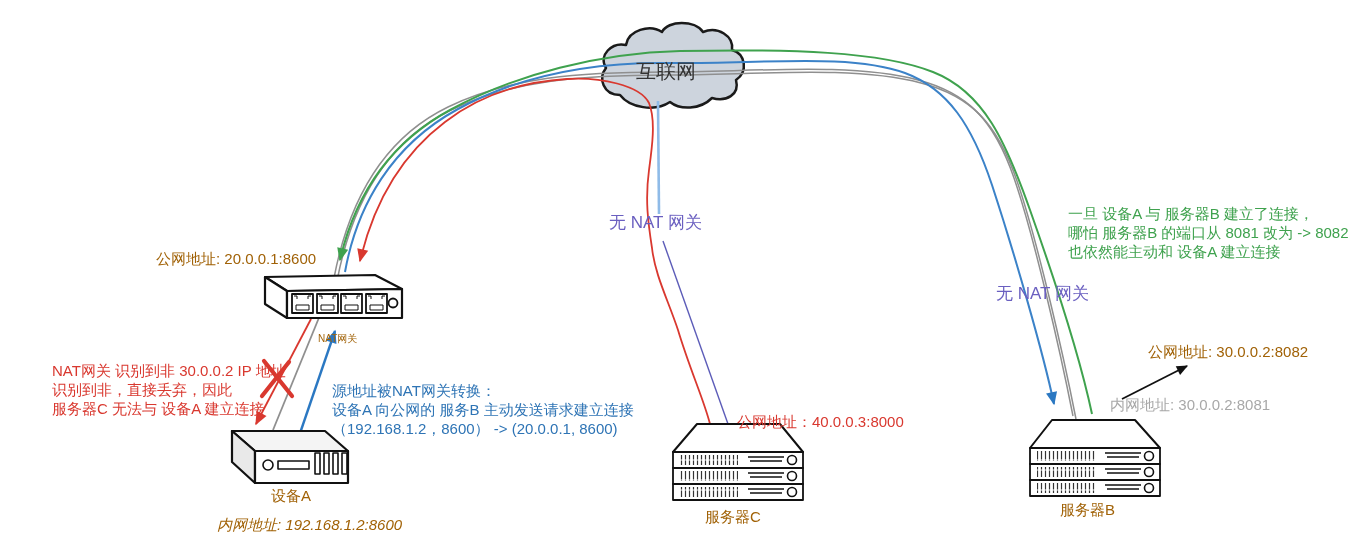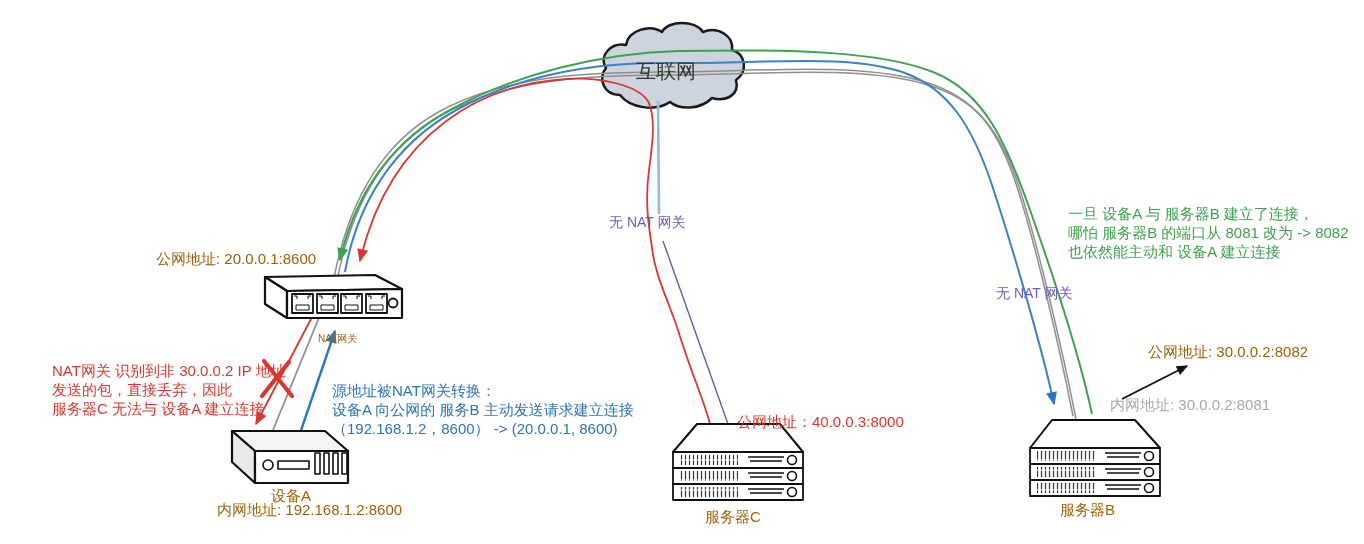--- a/index.html
+++ b/index.html
@@ -5,21 +5,21 @@
   html,body{margin:0;padding:0;}
   body{width:1364px;height:544px;position:relative;background:#ffffff;overflow:hidden;
        font-family:"Liberation Sans","DejaVu Sans",sans-serif;}
   #stage{position:absolute;left:0;top:0;width:1364px;height:420px;}
   svg{position:absolute;left:0;top:0;}
   .lbl{position:absolute;white-space:nowrap;font-size:15px;color:#a16207;line-height:19px;}
   .note div{white-space:nowrap;}
   .red{color:#d9382f;}
   .bluetxt{color:#2e74b5;}
   .green{color:#3fa24e;}
-  .purple{color:#6a5fc0;font-size:14px;}
+  .purple{color:#6a5fc0;font-size:17px;}
   .graytxt{color:#a8a8a8;}
   .cloudlbl{font-size:20px;color:#333;}
   .small{font-size:10px;}
 </style>
 </head>
 <body>
 
 <div id="stage">
 
 <svg width="1364" height="544" viewBox="0 0 1364 544">
@@ -157,32 +157,32 @@
   </g>
 </svg>
 
 <div class="lbl cloudlbl" style="left:636px;top:62px;">互联网</div>
 
 <div class="lbl" style="left:156px;top:249px;">公网地址: 20.0.0.1:8600</div>
 <div class="lbl small" style="left:318px;top:329px;">NAT网关</div>
 
 <div class="lbl note red" style="left:52px;top:333px;margin-top:28px;">
   <div>NAT网关 识别到非 30.0.0.2 IP 地址</div>
-  <div>发送的包，直接丢弃，因此</div>
+  <div>识别到非，直接丢弃，因此</div>
   <div>服务器C 无法与 设备A 建立连接</div>
 </div>
 
 <div class="lbl note bluetxt" style="left:332px;top:381px;">
   <div>源地址被NAT网关转换：</div>
   <div>设备A 向公网的 服务B 主动发送请求建立连接</div>
   <div>（192.168.1.2，8600） -&gt; (20.0.0.1, 8600)</div>
 </div>
 
 <div class="lbl" style="left:271px;top:486px;text-align:center;">设备A</div>
-<div class="lbl" style="left:217px;top:500px;">内网地址: 192.168.1.2:8600</div>
+<div class="lbl" style="left:217px;top:515px;font-style:italic;">内网地址: 192.168.1.2:8600</div>
 
 <div class="lbl purple" style="left:609px;top:213px;">无 NAT 网关</div>
 
 <div class="lbl red" style="left:737px;top:412px;">公网地址：40.0.0.3:8000</div>
 <div class="lbl" style="left:705px;top:507px;">服务器C</div>
 
 <div class="lbl note green" style="left:1068px;top:204px;">
   <div>一旦 设备A 与 服务器B 建立了连接，</div>
   <div>哪怕 服务器B 的端口从 8081 改为 -&gt; 8082</div>
   <div>也依然能主动和 设备A 建立连接</div>

